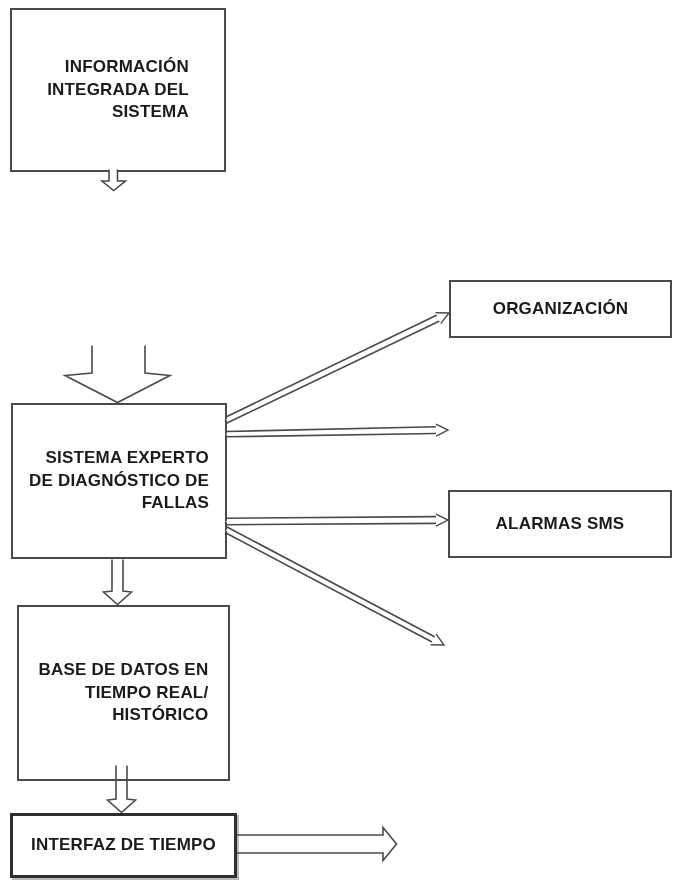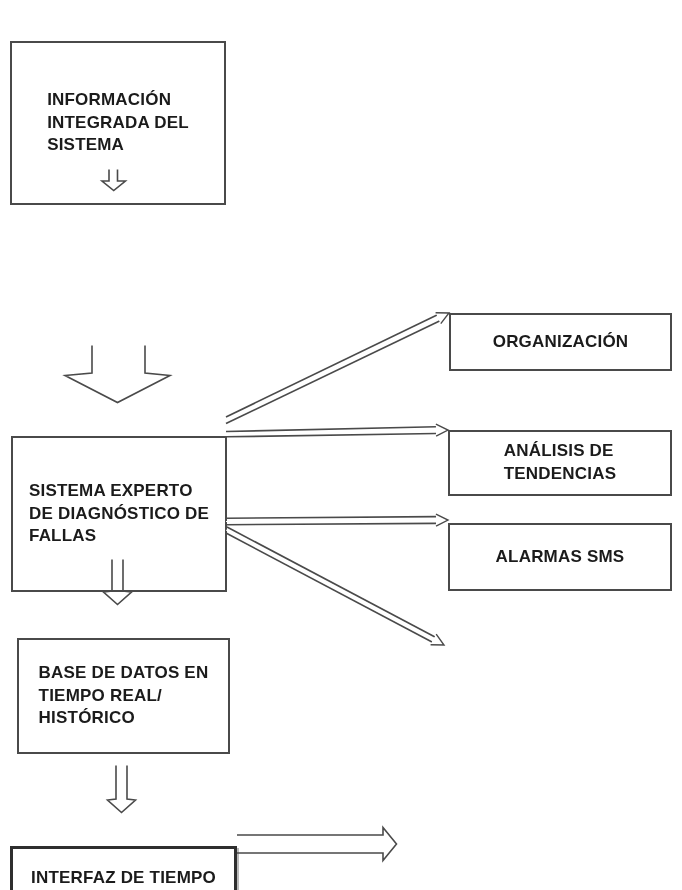--- a/index.html
+++ b/index.html
@@ -15,34 +15,33 @@
     background:var(--background);
     font-family:"Liberation Sans", sans-serif;
     overflow:hidden;
   }
   .node{
     position:absolute;
     box-sizing:border-box;
     border:2px solid var(--box-border);
     background:var(--background);
     display:flex;align-items:center;justify-content:center;
-    text-align:left;
+    text-align:right;
     font-weight:700;
     font-size:17px;
     line-height:1.33;
     color:var(--text);
     white-space:pre-line;
     letter-spacing:.2px;
-    margin-top:33px;
   }
   
   .n-info      {left:10px;  top:8px;   width:216px; height:164px;}
   .n-red       {left:11px;  top:189px; width:216px; height:159px;}
   .n-sistema   {left:11px;  top:403px; width:216px; height:156px;}
-  .n-base      {left:17px;  top:605px; width:213px; height:116px;}
+  .n-base      {left:17px;  top:605px; width:213px; height:176px;}
   .n-interfaz  {left:10px;  top:813px; width:227px; height:65px;
                 border-width:3px;border-color:#2e2e2e;
                 box-shadow:2px 2px 0 #b9b9b9;}
   
   .n-organizacion{left:449px; top:280px; width:223px; height:58px;}
   .n-analisis    {left:448px; top:397px; width:224px; height:66px;}
   .n-alarmas     {left:448px; top:490px; width:224px; height:68px;}
   .n-diagnostico {left:445px; top:607px; width:228px; height:66px;}
   .n-control     {left:395px; top:813px; width:227px; height:66px;
                   border-width:2.5px;border-color:#2e2e2e;
@@ -66,22 +65,20 @@
 INTEGRADA DEL
 SISTEMA</div>
   <div class="node n-sistema">SISTEMA EXPERTO
 DE DIAGNÓSTICO DE
 FALLAS</div>
   <div class="node n-base">BASE DE DATOS EN
 TIEMPO REAL/
 HISTÓRICO</div>
   <div class="node n-interfaz">INTERFAZ DE TIEMPO</div>
   <div class="node n-organizacion">ORGANIZACIÓN</div>
-  <div class="node n-analisis">ANÁLISIS DE
-TENDENCIAS</div>
   <div class="node n-alarmas">ALARMAS SMS</div>
 
   <svg class="arrows" viewBox="0 0 682 890" xmlns="http://www.w3.org/2000/svg">
     <defs>
       <marker id="vhead" viewBox="0 0 16 16" refX="14" refY="8" markerWidth="16" markerHeight="16" orient="auto" markerUnits="userSpaceOnUse">
         <path class="vhead-path" d="M2,2 L14,8 L2,14"></path>
       </marker>
     </defs>
 
     <path class="block" d="M109,169.5 L109,181 L102,181 L113.7,190.5 L125.4,181 L117.5,181 L117.5,169.5"></path>

